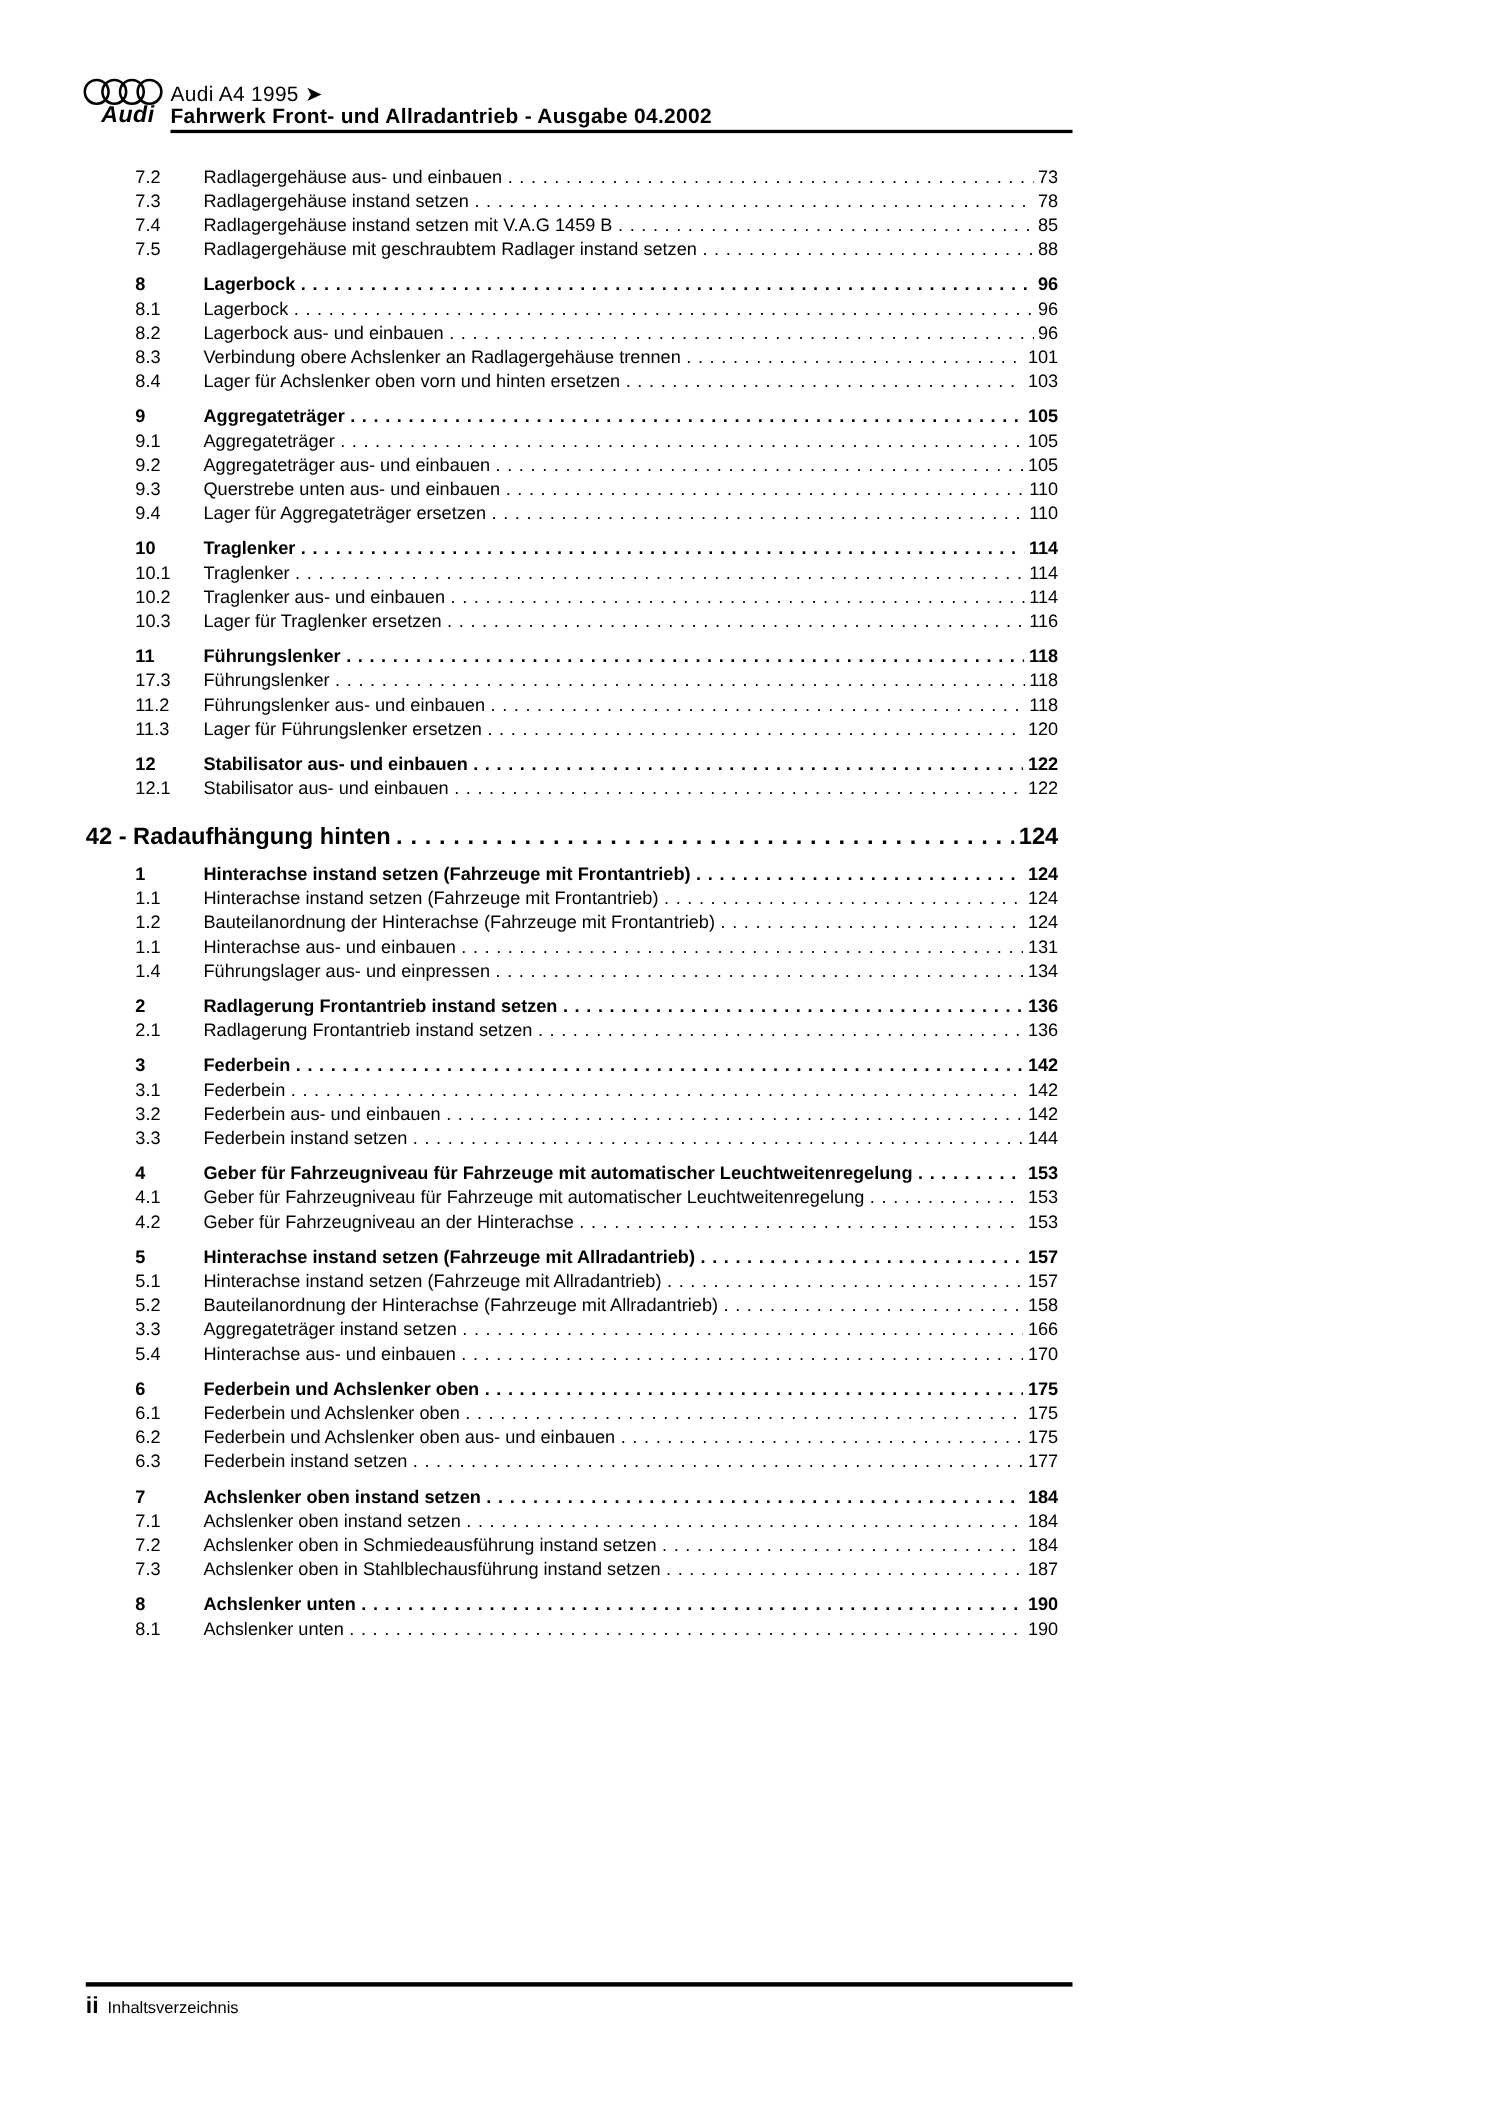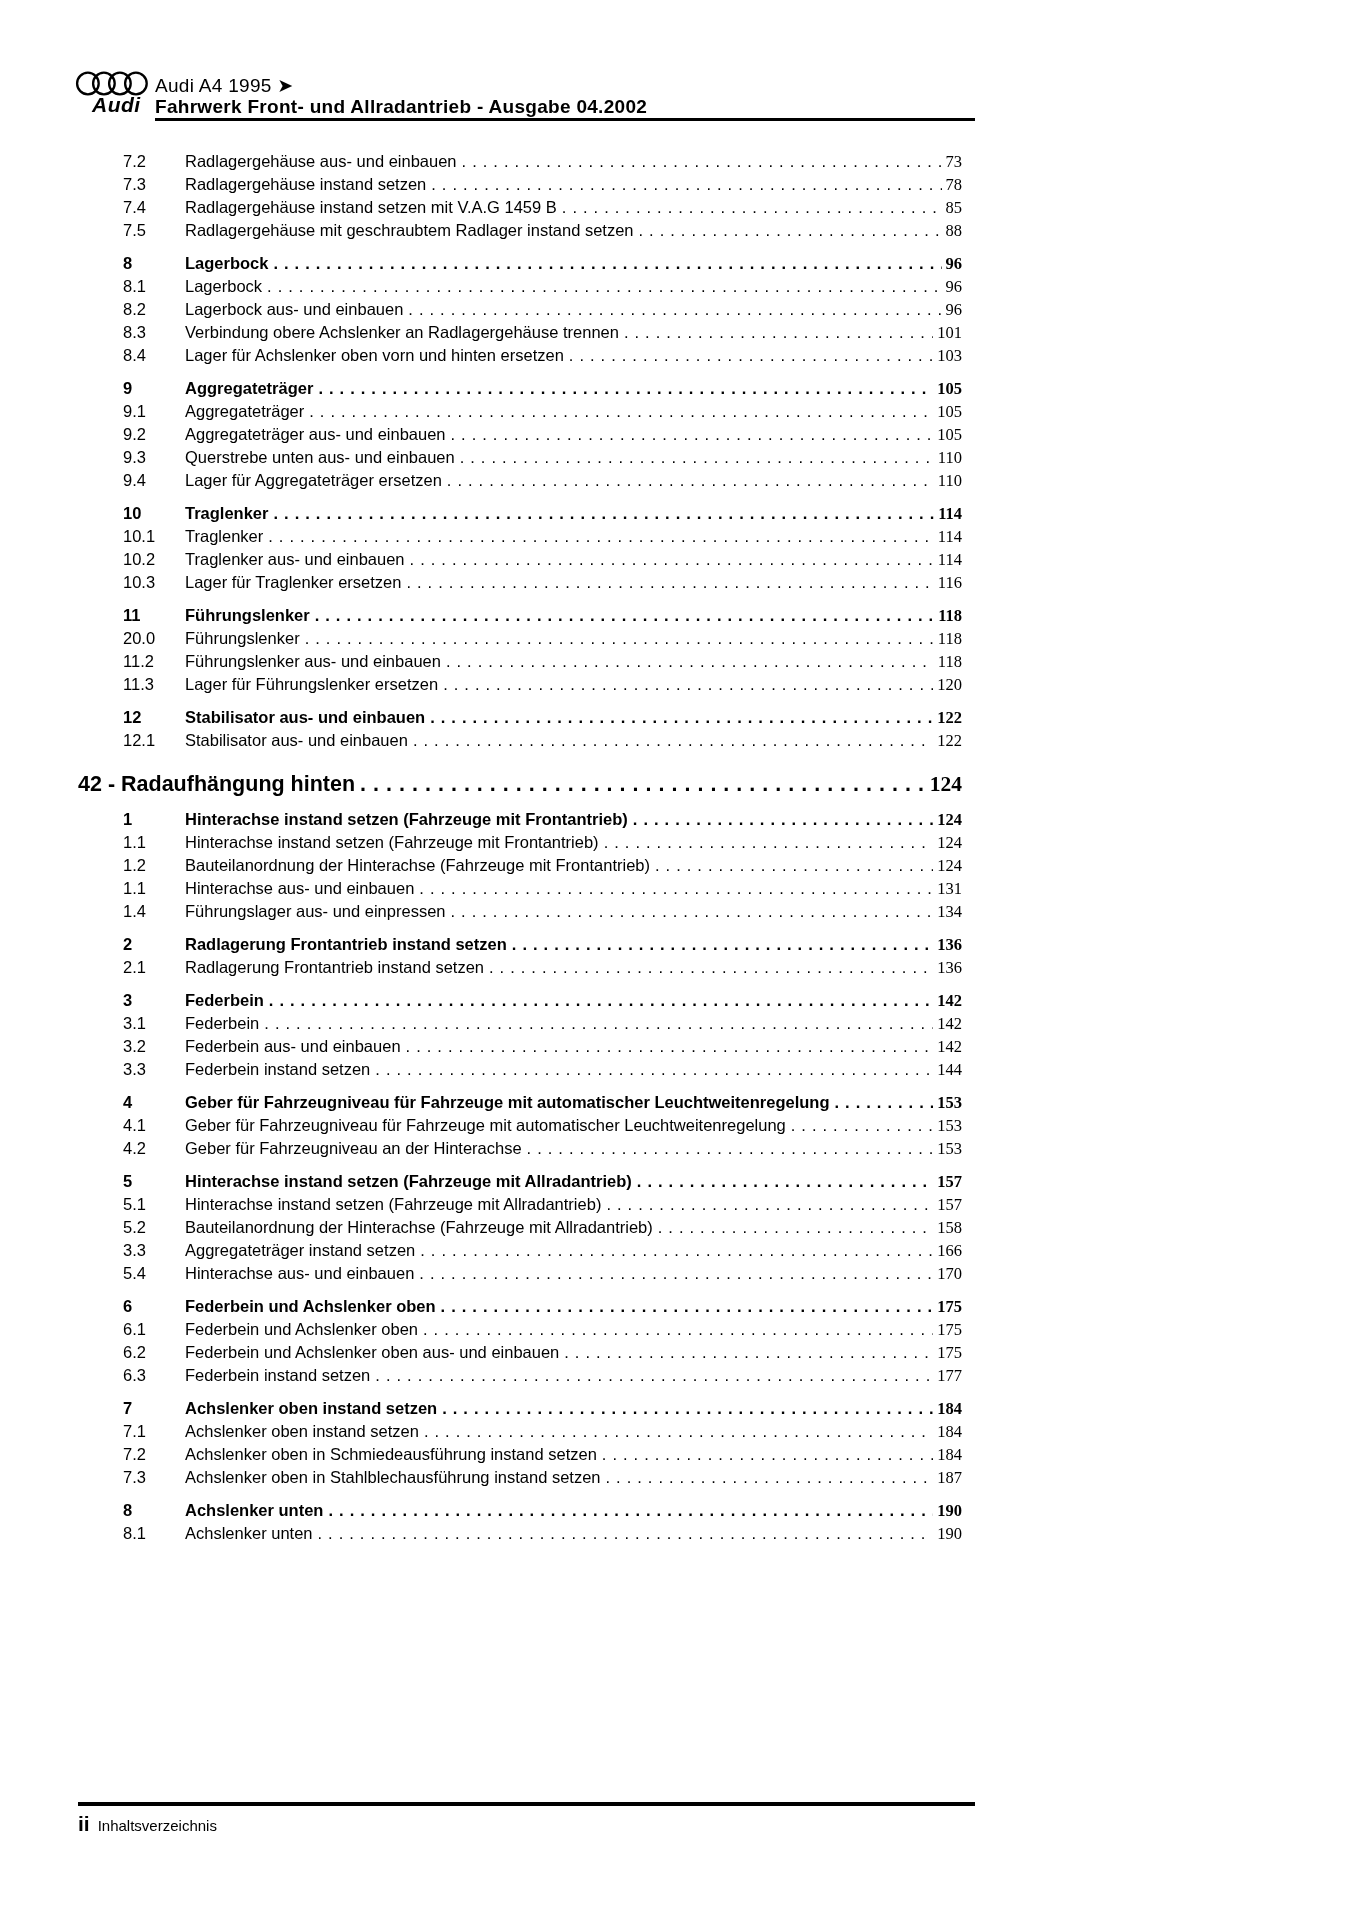--- a/index.html
+++ b/index.html
@@ -88,21 +88,20 @@
     overflow: hidden;
     white-space: nowrap;
     margin: 0 4px 0 5px;
   }
   .row .leader::after {
     content: "............................................................................................................................................";
     letter-spacing: 6px;
   }
   .row .pageno {
     flex: none;
-    font-family: Liberation Serif, serif;
   }
   .row.section {
     font-weight: bold;
     margin-top: 10px;
   }
   .row.chapter {
     font-weight: bold;
     font-size: 21.5px;
     line-height: 28px;
     padding-left: 0;
@@ -263,21 +262,21 @@
         <span class="leader"></span>
         <span class="pageno">116</span>
       </div>
       <div class="row section">
         <span class="num">11</span>
         <span class="title">Führungslenker</span>
         <span class="leader"></span>
         <span class="pageno">118</span>
       </div>
       <div class="row item">
-        <span class="num">20.0</span>
+        <span class="num">17.3</span>
         <span class="title">Führungslenker</span>
         <span class="leader"></span>
         <span class="pageno">118</span>
       </div>
       <div class="row item">
         <span class="num">11.2</span>
         <span class="title">Führungslenker aus- und einbauen</span>
         <span class="leader"></span>
         <span class="pageno">118</span>
       </div>

